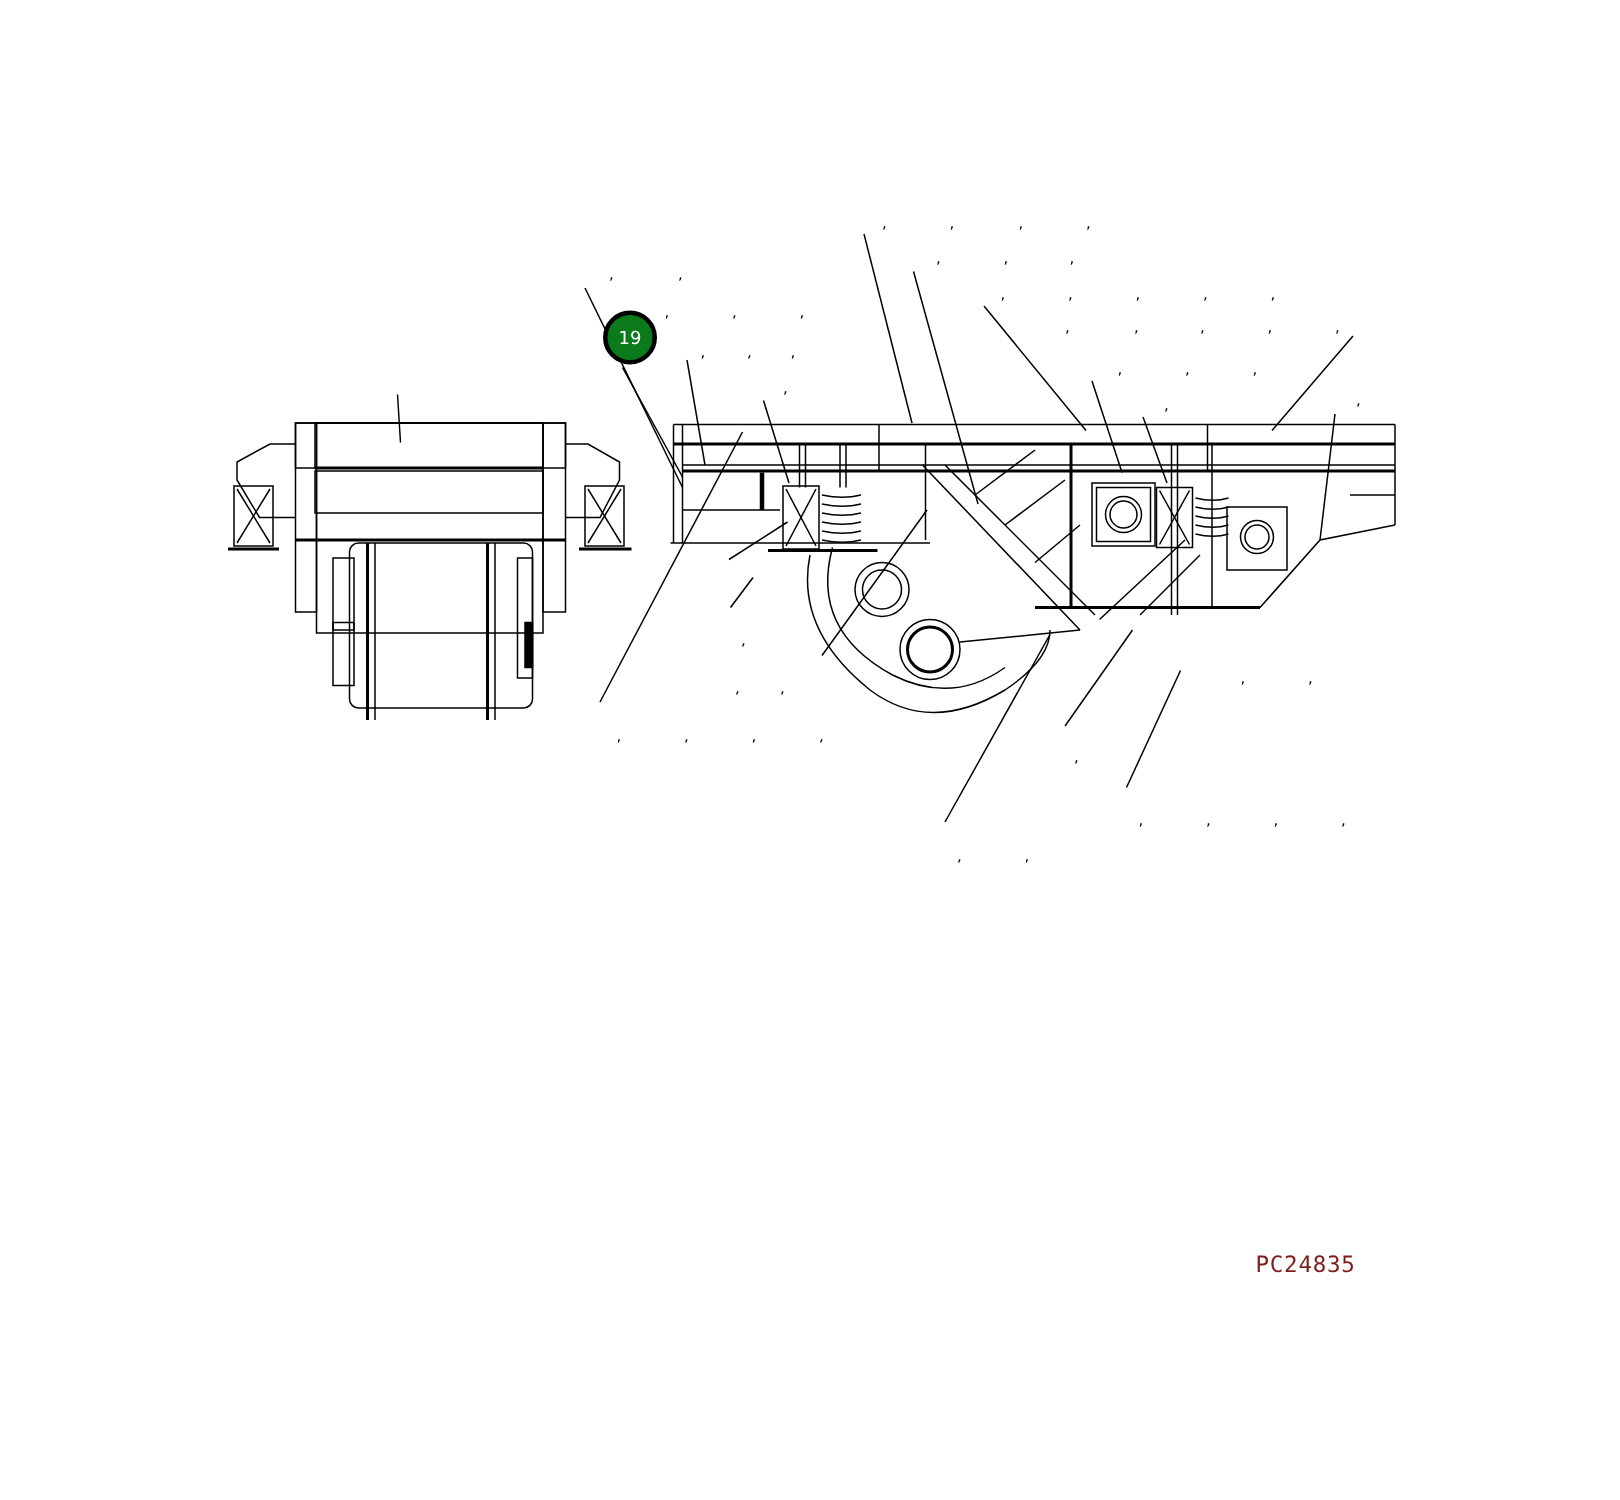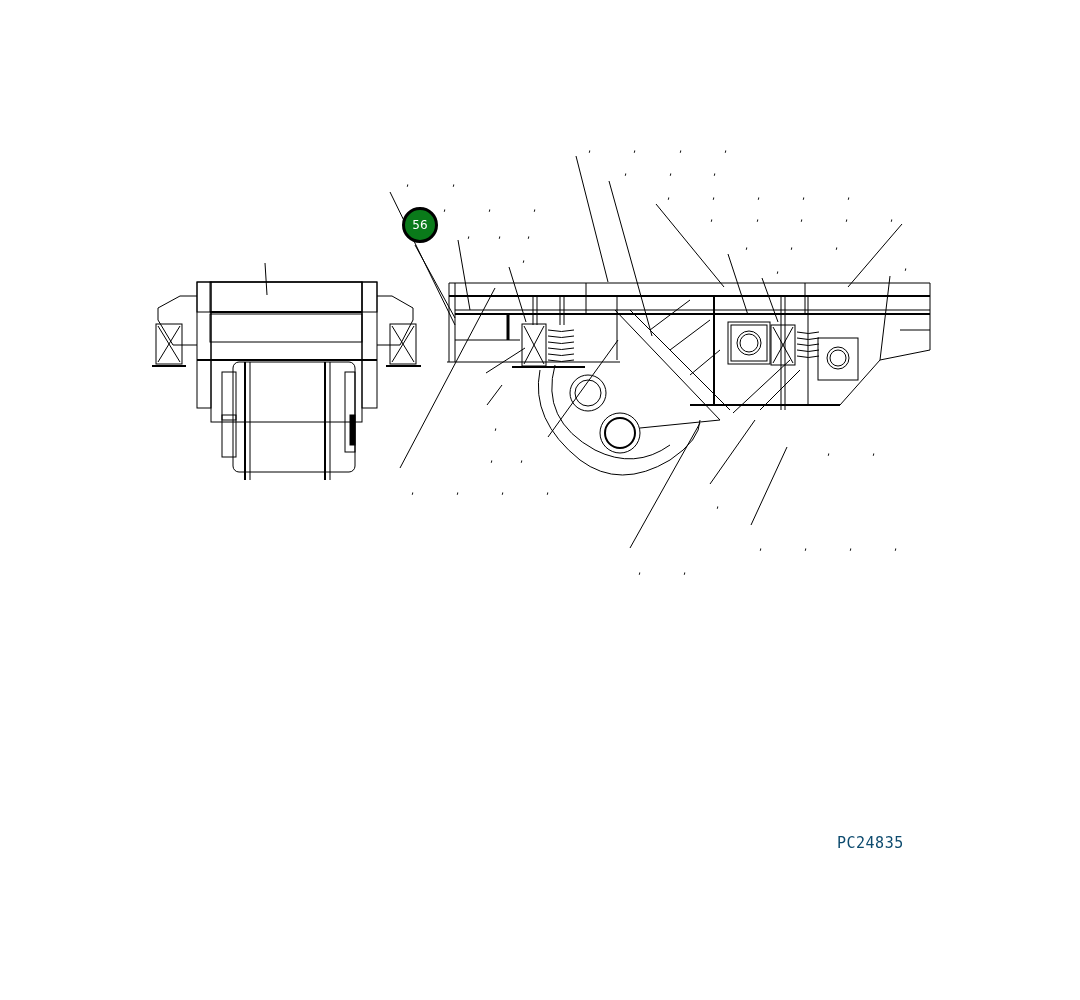--- a/index.html
+++ b/index.html
@@ -4,21 +4,21 @@
 <style>
   html, body { margin: 0; padding: 0; background: #ffffff; }
   body { width: 1080px; height: 1000px; position: relative; overflow: hidden;
          font-family: "DejaVu Sans", sans-serif; }
   #drawing { position: absolute; left: 0; top: 0; width: 1080px; height: 1000px; }
   .callout { position: absolute; width: 36px; height: 36px; border-radius: 50%;
              border: 3px solid #000; box-sizing: border-box; display: flex;
              align-items: center; justify-content: center; color: #fff;
              font-size: 12px; cursor: pointer; }
   .drawing-id { position: absolute; font-family: "DejaVu Sans Mono", monospace;
-                font-size: 15px; color: #0c4a6e; letter-spacing: 0.5px; }
+                font-size: 15px; color: #7f1d1d; letter-spacing: 0.5px; }
 </style>
 </head>
 <body>
 
 <svg id="drawing" viewBox="0 0 1080 1000" xmlns="http://www.w3.org/2000/svg">
   <g fill="none" stroke="#000" stroke-width="1">
 
     <g>
       <rect x="197" y="282" width="180" height="30"></rect>
       <rect x="210" y="282" width="152" height="30"></rect>
@@ -185,16 +185,16 @@
         <text x="804" y="550">,</text>
         <text x="849" y="550">,</text>
         <text x="894" y="550">,</text>
       <text x="638" y="574">,</text>
         <text x="683" y="574">,</text>
     </g>
   </g>
 </svg>
 
 <div class="callout" style="left:402px; top:207px; background:#0a7a1a;">
-  <span>56</span>
+  <span>19</span>
 </div>
 
 <div class="drawing-id" style="left:837px; top:834px;">PC24835</div>
 
 </body></html>

